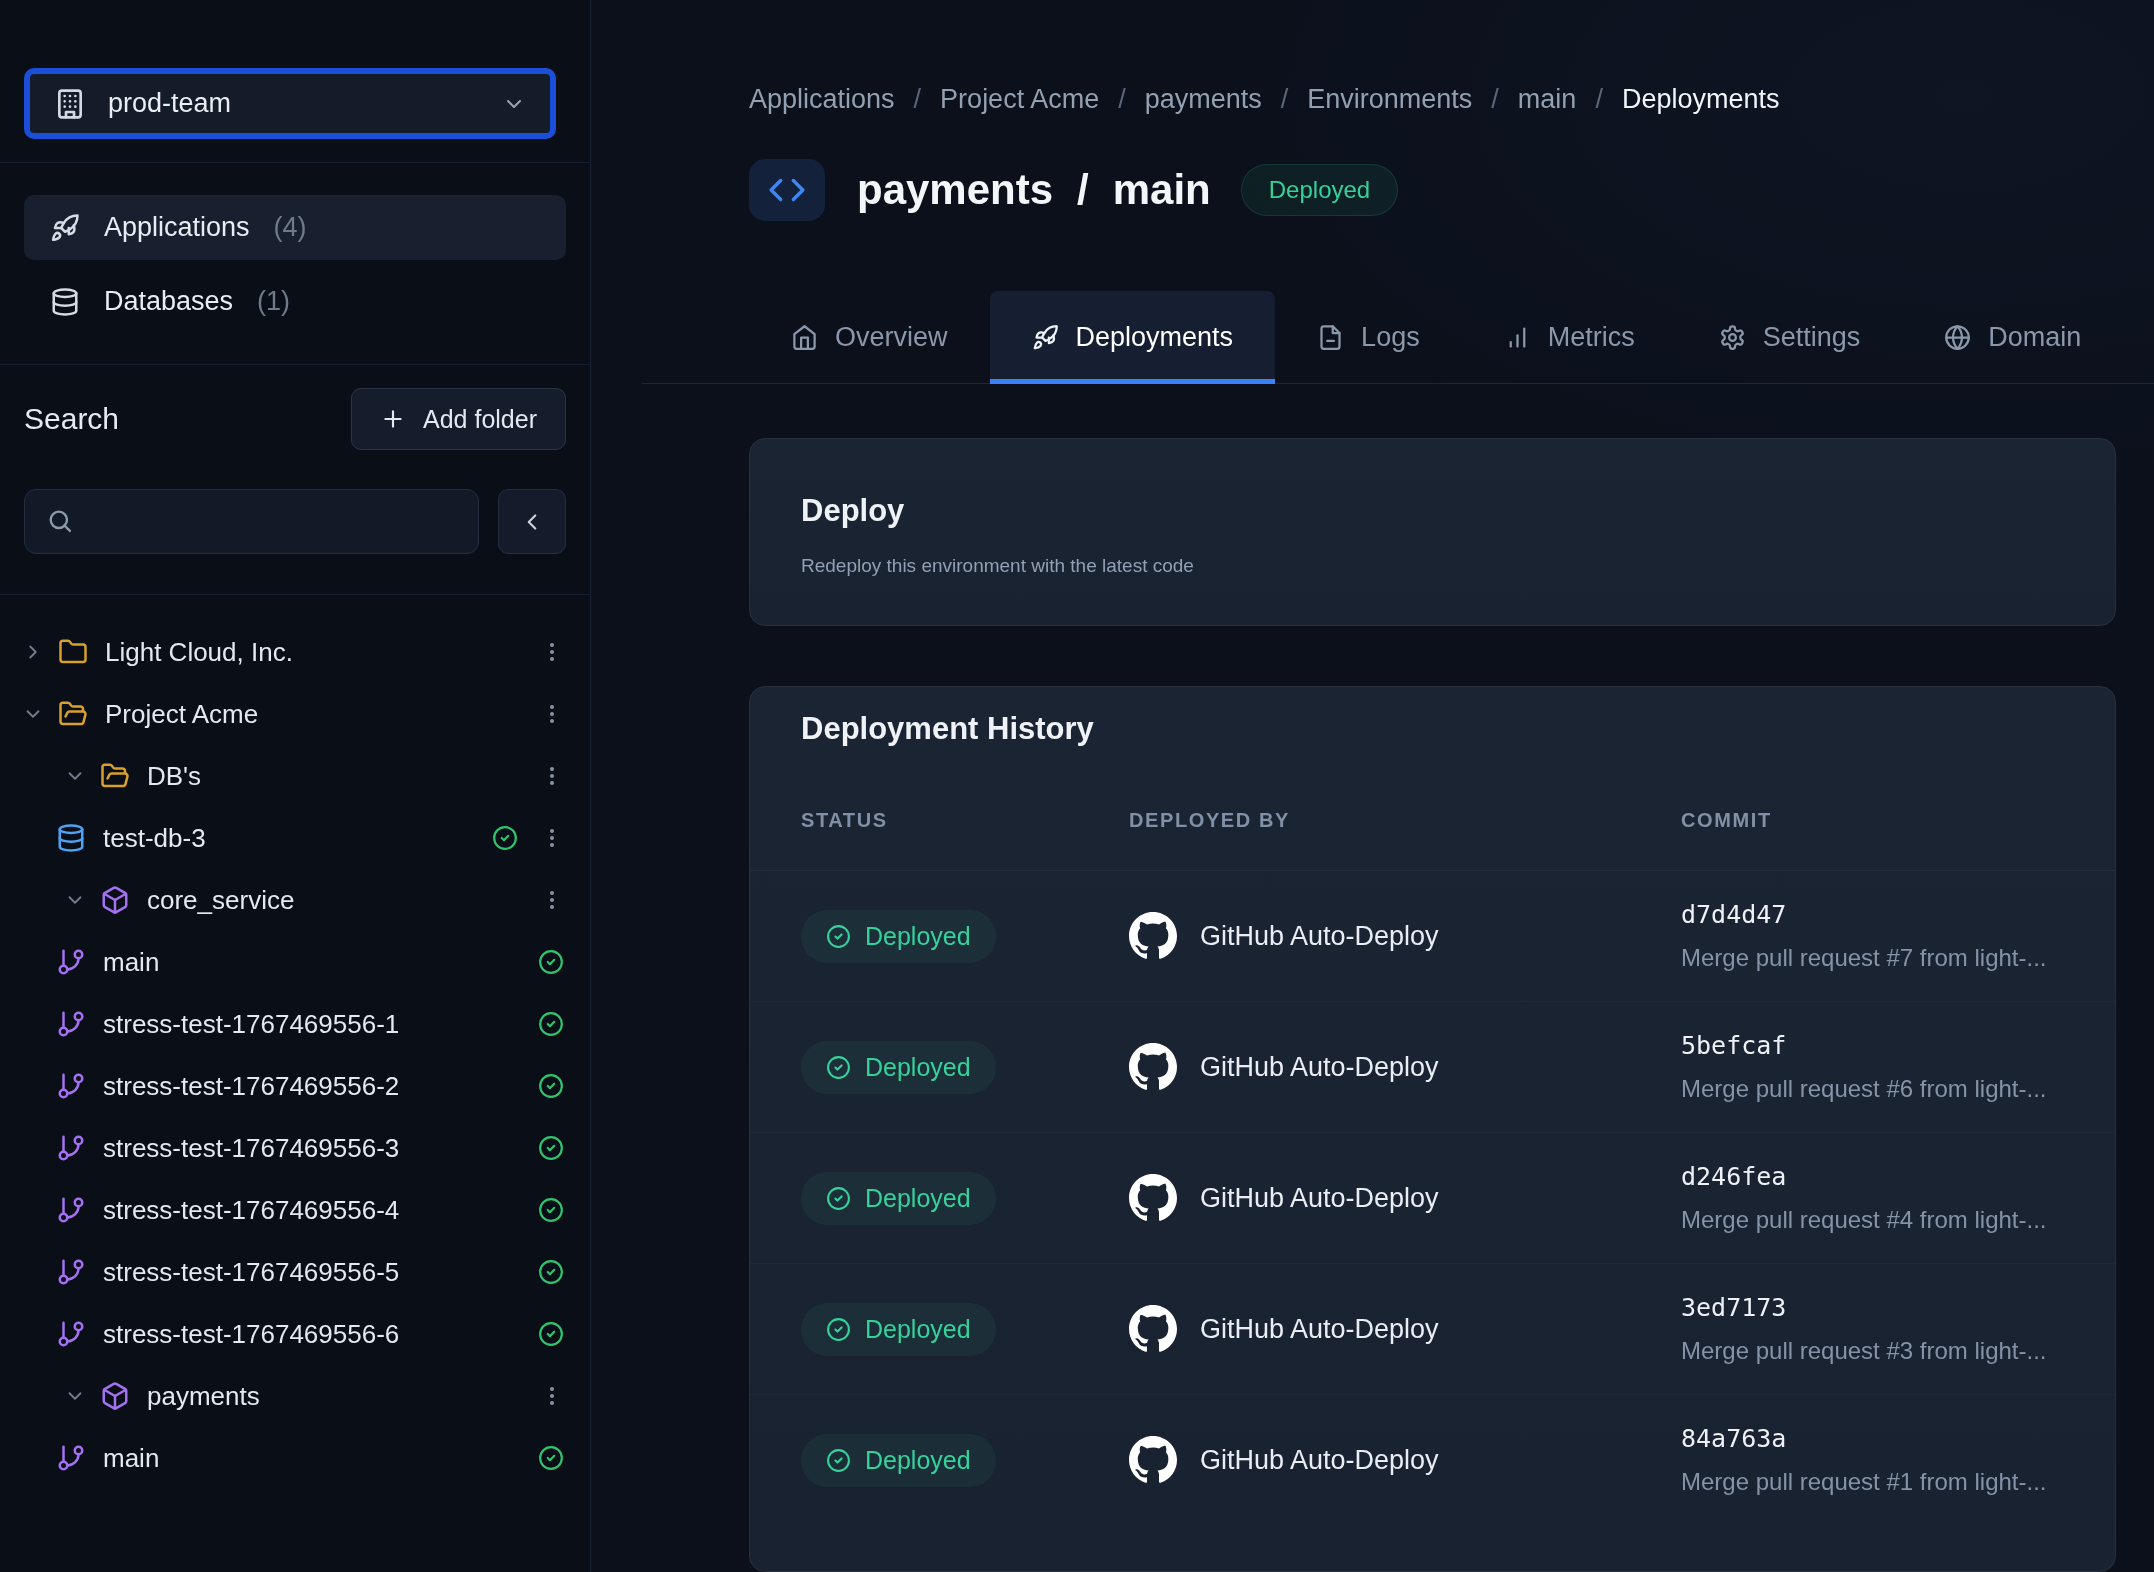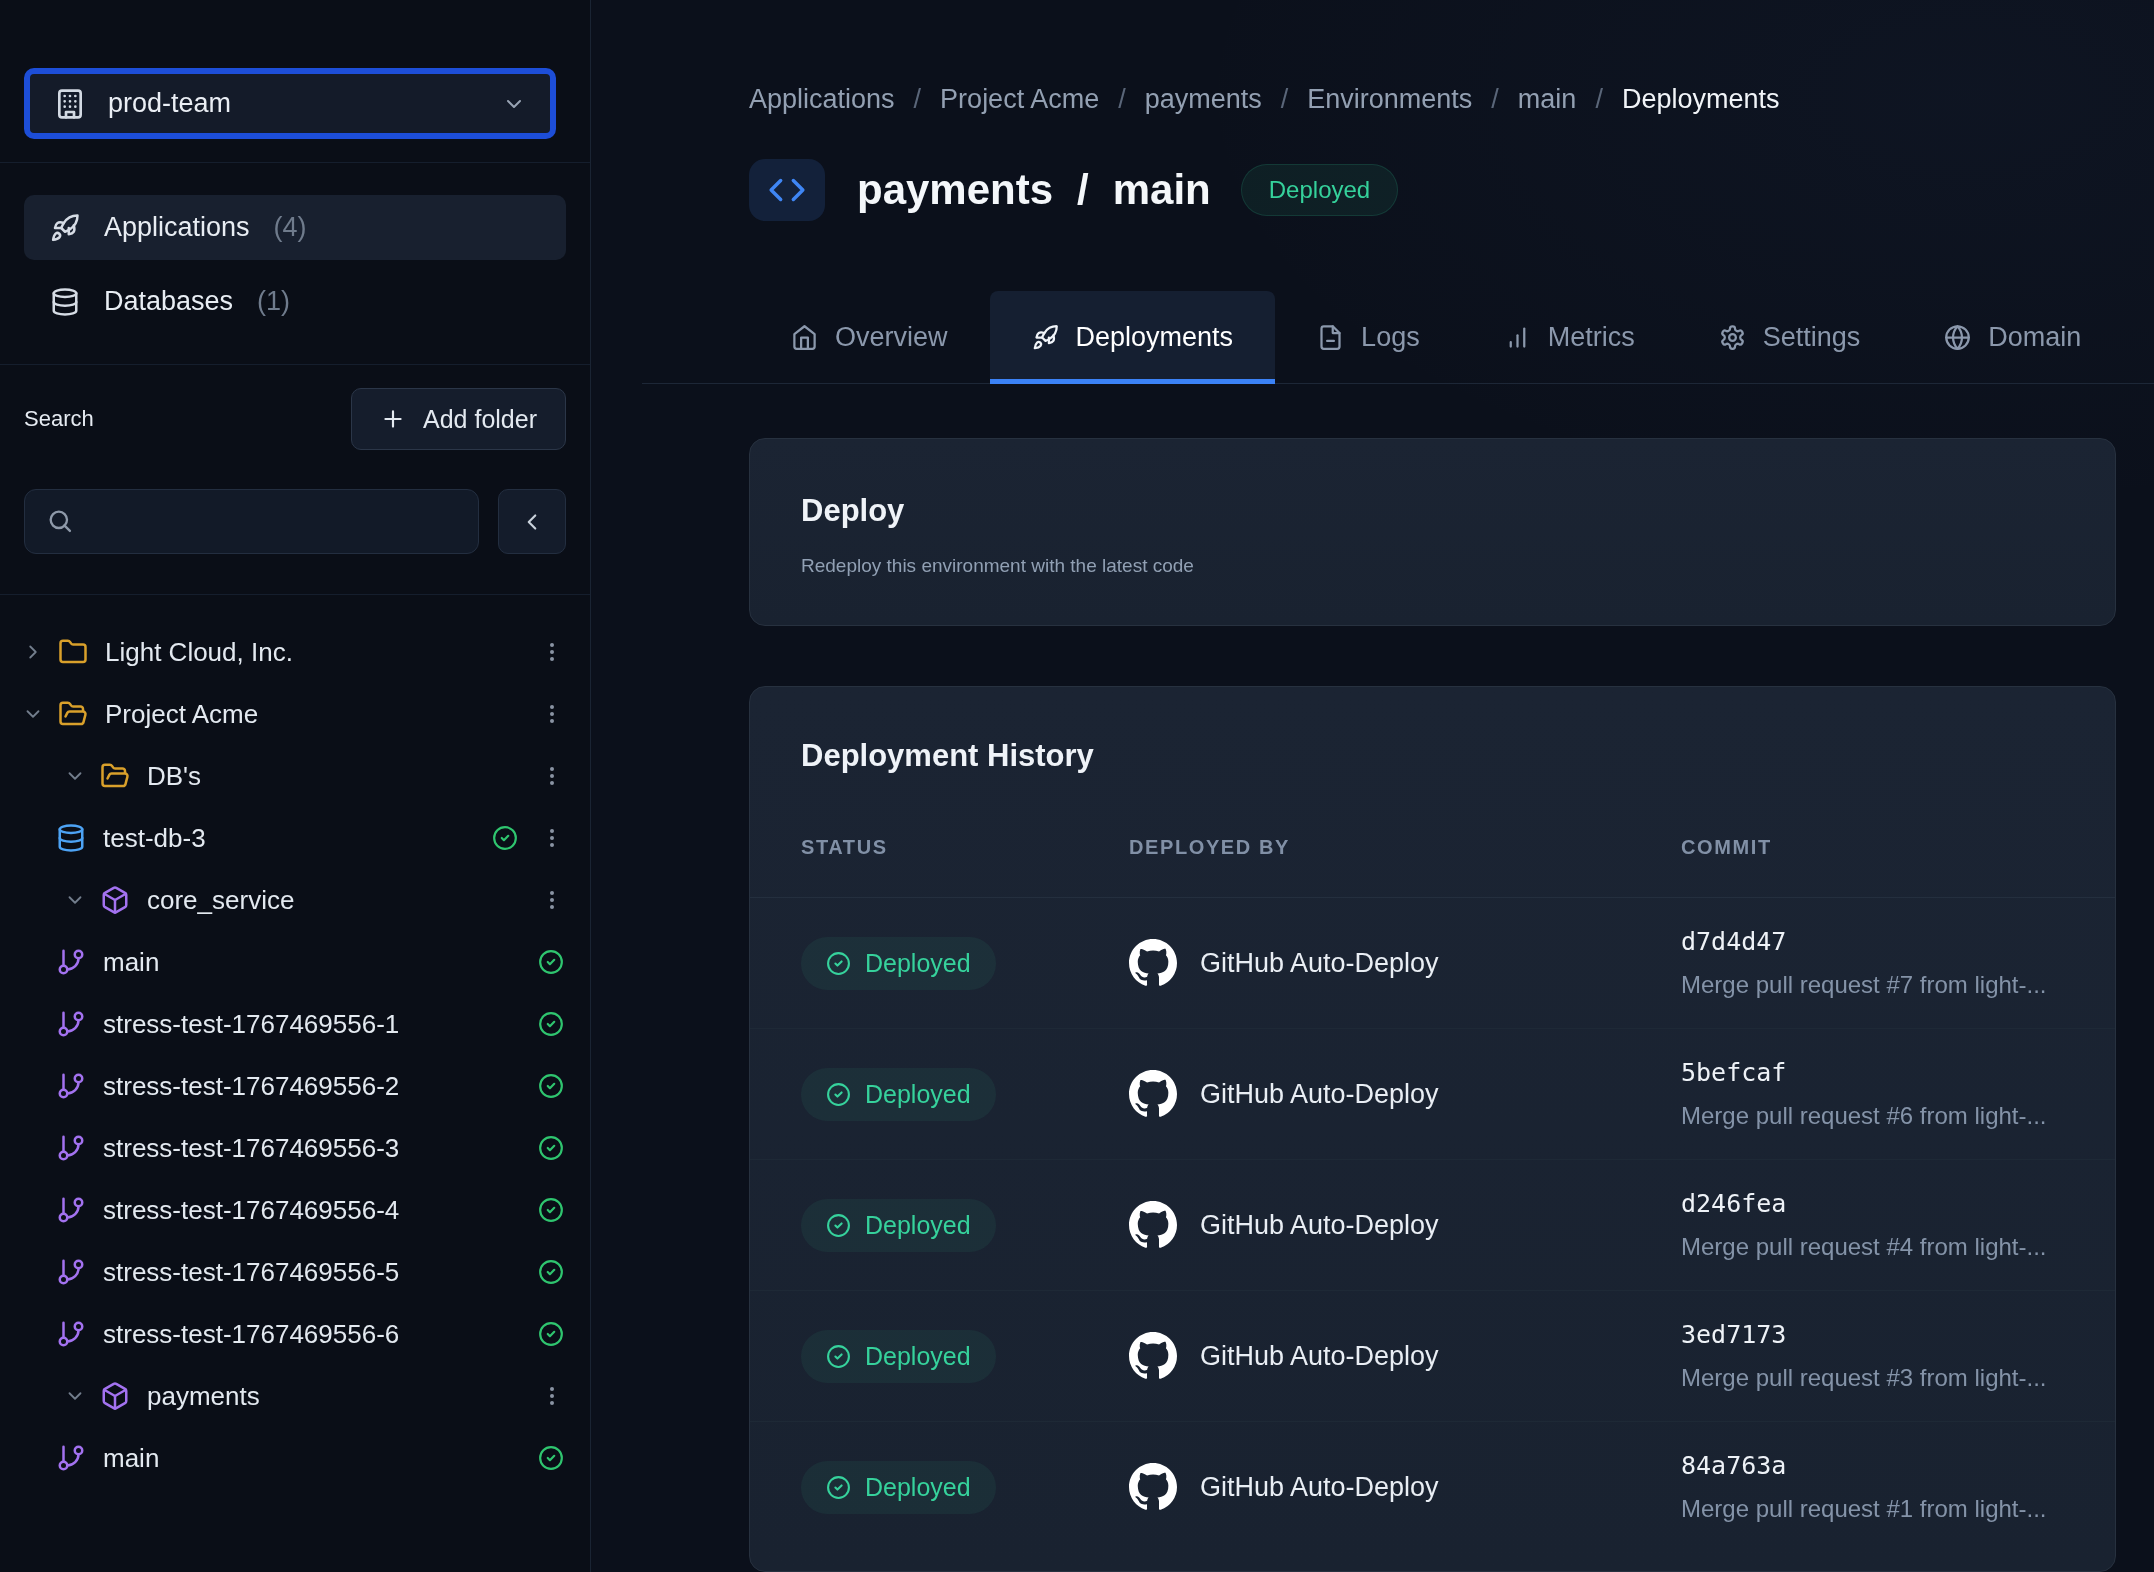--- a/index.html
+++ b/index.html
@@ -24,21 +24,21 @@
   .d1 { margin-top:23px; }
   .d2 { margin-top:30px; }
   .d3 { margin-top:40px; }
   .nav { margin:32px 24px 0; display:flex; flex-direction:column; gap:9px; }
   .nav-row { height:65px; display:flex; align-items:center; gap:24px; padding:0 26px; border-radius:10px; cursor:pointer; color:#e8edf3; }
   .nav-row.active { background:#18202f; }
   .nav-row .nico { color:#d6dce5; }
   .nav-label { font-size:27px; }
   .nav-count { font-size:27px; color:#6f7b8c; }
   .search-head { margin:22px 24px 0; height:64px; display:flex; align-items:center; justify-content:space-between; }
-  .search-title { font-size:22px; font-weight:500; color:#e6ebf2; }
+  .search-title { font-size:30px; font-weight:500; color:#e6ebf2; }
   .add-folder { height:62px; padding:0 28px; display:flex; align-items:center; gap:17px; background:#151d2c; border:1px solid #2b3648; border-radius:10px; font-size:25px; color:#e3e9f0; cursor:pointer; }
   .search-row { margin:38px 24px 0; display:flex; gap:19px; }
   .search-box { flex:1; height:65px; position:relative; }
   .search-box input { width:100%; height:100%; background:#121a28; border:1px solid #232e40; border-radius:12px; color:#e8edf3; font-size:26px; padding:0 20px 0 66px; outline:none; font-family:"Liberation Sans", sans-serif; }
   .search-box .mag { position:absolute; left:22px; top:18px; color:#8e99a9; }
   .collapse-btn { width:68px; height:65px; background:#141c2b; border:1px solid #232e40; border-radius:10px; display:grid; place-items:center; color:#c9d1db; cursor:pointer; }
   .tree { margin-top:26px; display:flex; flex-direction:column; }
   .trow { height:62px; display:flex; align-items:center; padding-right:26px; cursor:pointer; }
   .trow.lvl0 { padding-left:22px; }
   .trow.lvl1 { padding-left:64px; }
@@ -67,21 +67,21 @@
   .tabs-wrap { margin:70px -38px 0 -107px; padding-left:107px; border-bottom:1px solid #1d2737; display:flex; height:93px; }
   .tab { position:relative; display:flex; align-items:center; gap:17px; padding:0 42px; font-size:27px; color:#8b98ac; cursor:pointer; }
   .tab .tico { color:#8b98ac; }
   .tab.active { background:#151f31; color:#ffffff; border-radius:8px 8px 0 0; }
   .tab.active .tico { color:#f0f4f9; }
   .tab.active::after { content:""; position:absolute; left:0; right:0; bottom:-1px; height:5px; background:#3b82f6; }
   .card { background:linear-gradient(180deg,#1b2433 0%,#192230 100%); border:1px solid #27313f; border-radius:16px; }
   .deploy-card { margin-top:54px; padding:54px 51px 48px; }
   .card-h1 { font-size:31px; font-weight:600; color:#eff3f8; }
   .card-sub { margin-top:26px; font-size:19px; color:#91a0b4; }
-  .history-card { margin-top:60px; padding-top:51px; flex:1; }
+  .history-card { margin-top:60px; padding-top:24px; flex:1; }
   .history-card .card-h1 { margin-left:51px; }
   .tbl-head { margin:62px 0 0 51px; display:grid; grid-template-columns:328px 552px 1fr; font-size:20px; font-weight:700; letter-spacing:1.6px; color:#8190a6; }
   .tbl-div { margin-top:38px; height:1px; background:#242f3e; }
   .row-div { height:1px; background:#1e2936; }
   .tbl-row { margin-left:51px; height:130px; display:grid; grid-template-columns:328px 552px 1fr; align-items:center; }
   .dep-badge { justify-self:start; display:inline-flex; align-items:center; gap:14px; padding:12px 25px; border-radius:999px; background:rgba(52,211,153,0.07); color:#36d29c; font-size:25px; }
   .by-cell { display:flex; align-items:center; gap:23px; }
   .gh { color:#ffffff; }
   .by-name { font-size:27px; color:#e9eef4; }
   .commit-hash { font-size:25px; color:#eef2f7; font-family:"DejaVu Sans Mono", monospace; }

